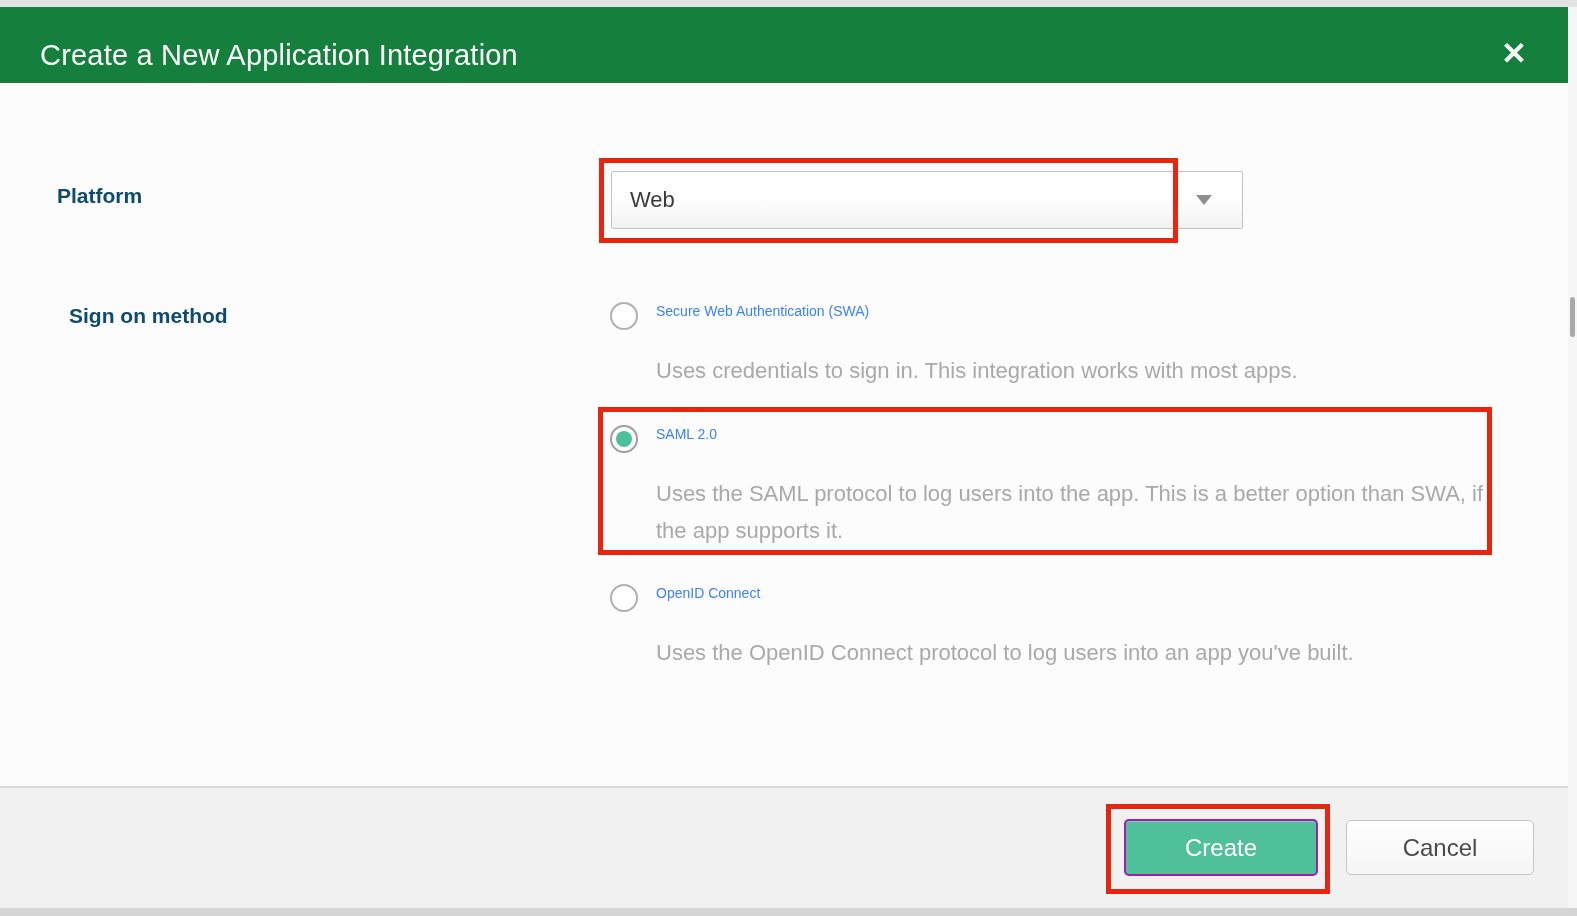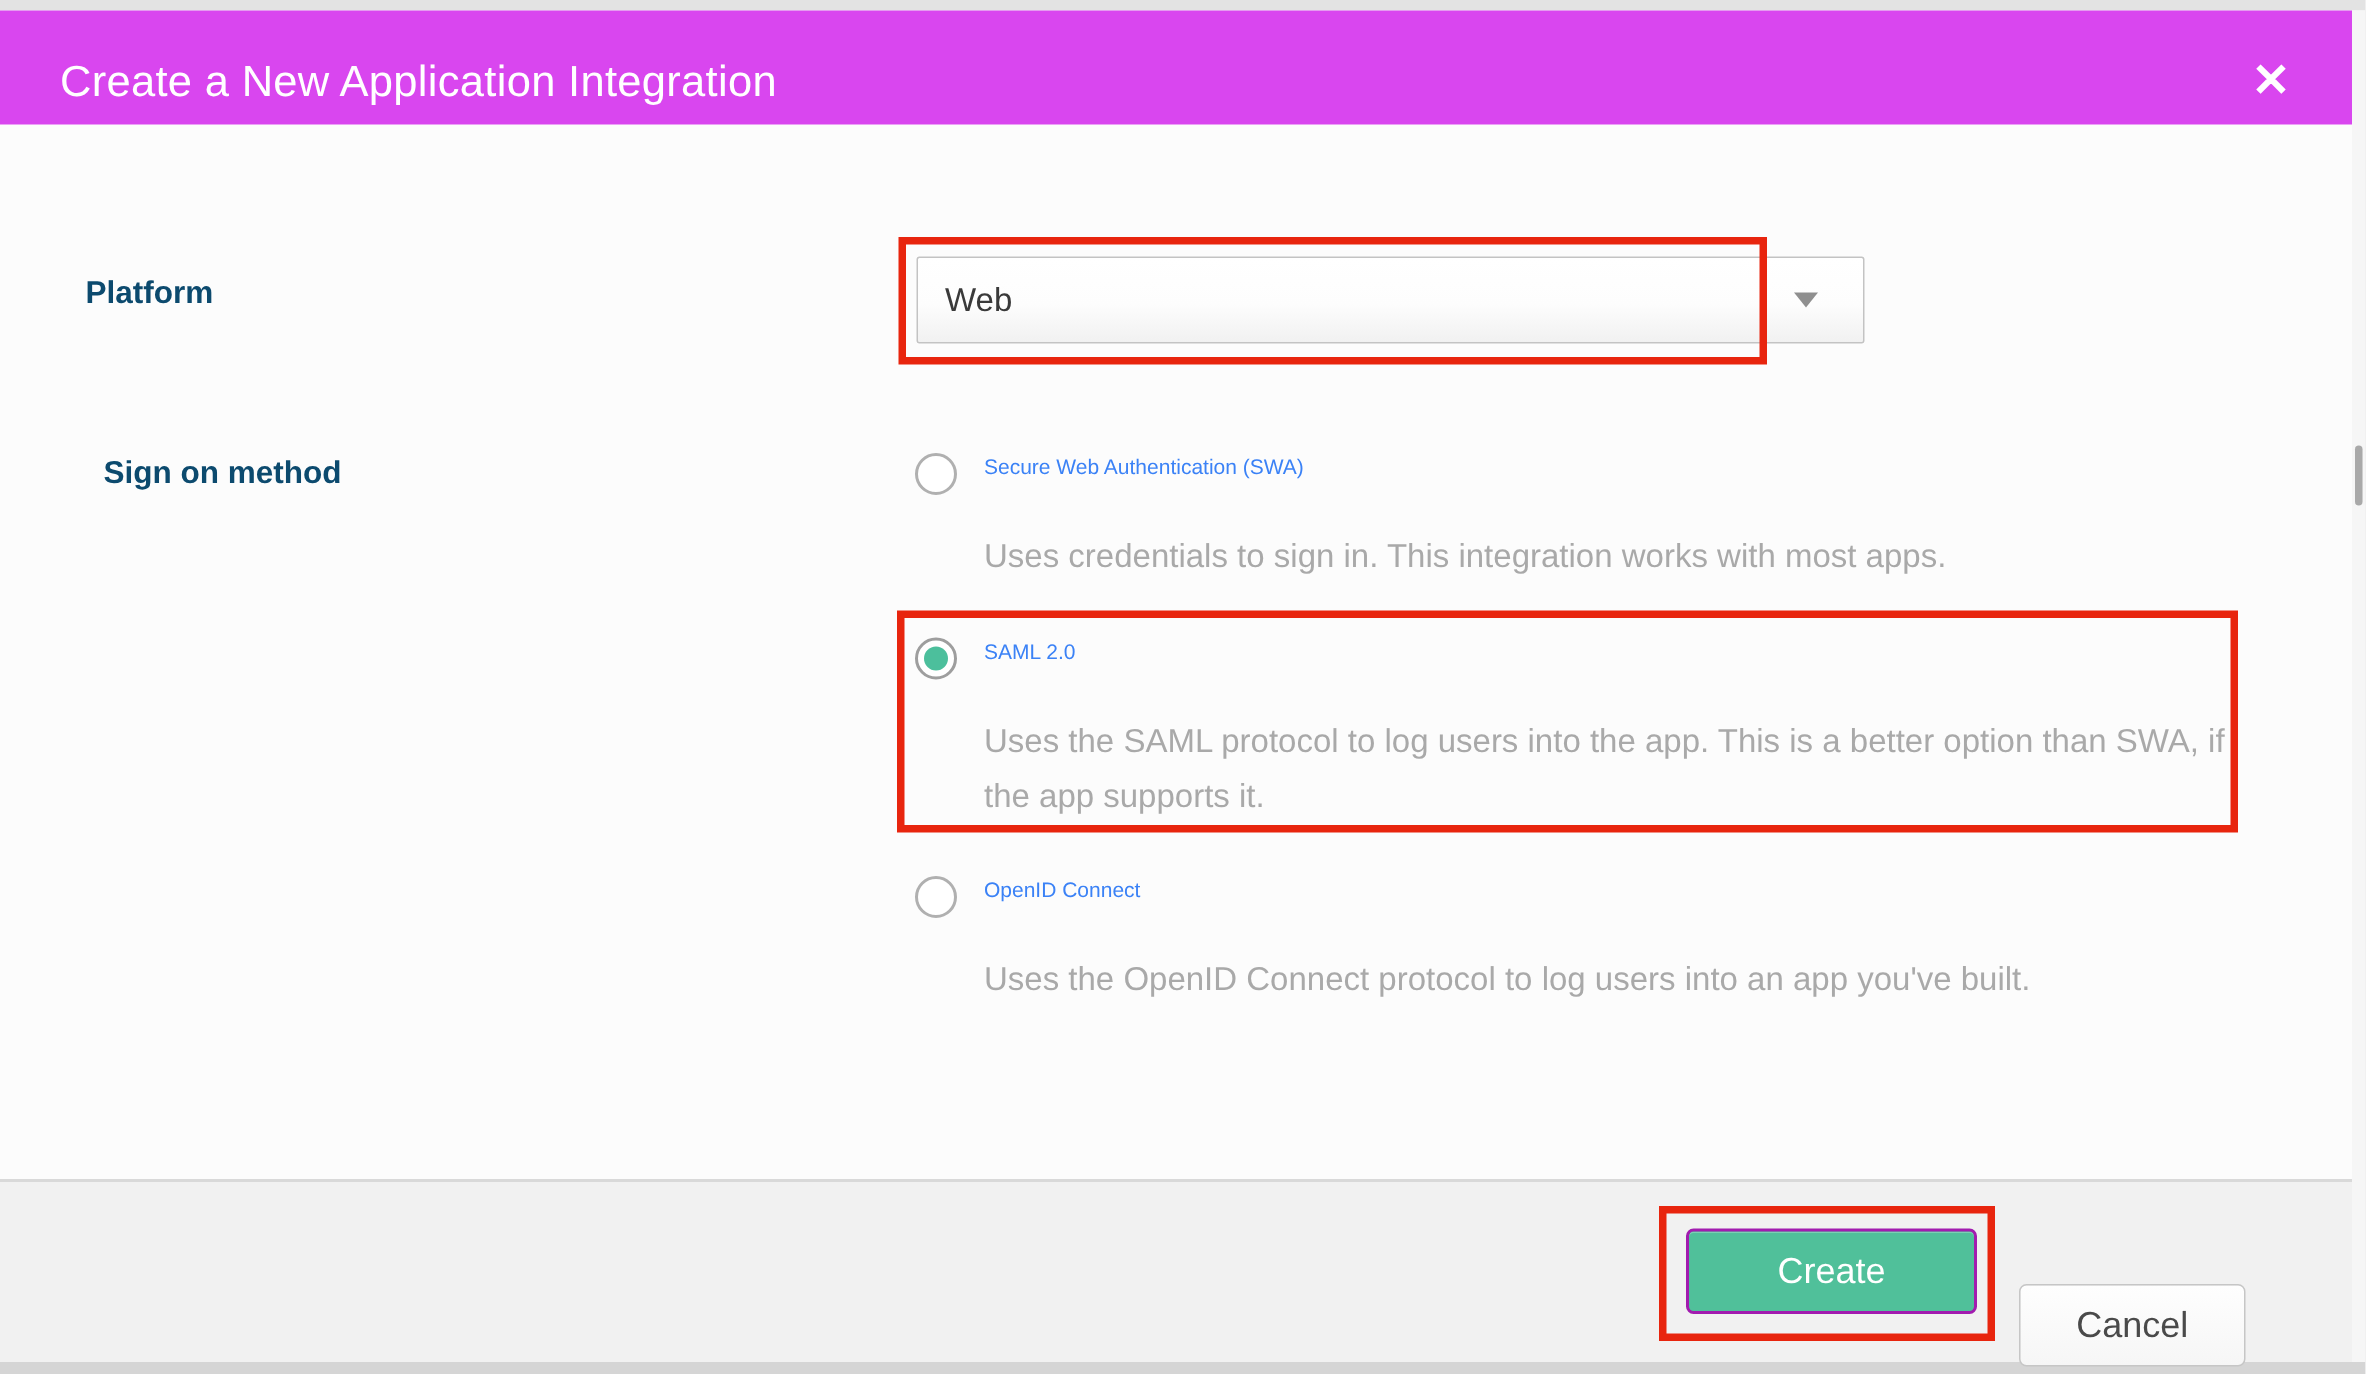--- a/index.html
+++ b/index.html
@@ -16,21 +16,21 @@
 
   
   .strip-top    { position: absolute; left: 0; top: 0; width: 1577px; height: 7px; background: #e3e3e3; }
   .strip-right  { position: absolute; left: 1568px; top: 7px; width: 9px; height: 901px; background: #f6f6f6; }
   .strip-bottom { position: absolute; left: 0; top: 908px; width: 1577px; height: 8px; background: #d5d5d5; }
   .scroll-thumb { position: absolute; left: 1570px; top: 297px; width: 5px; height: 40px; background: #8f8f8f; border-radius: 3px; opacity: .75; }
 
   
   .dialog-header {
     position: absolute; left: 0; top: 7px; width: 1568px; height: 76px;
-    background: #d946ef;
+    background: #15803d;
   }
   .dialog-title {
     position: absolute; left: 40px; top: 0; height: 96px; line-height: 96px;
     color: #ffffff; font-size: 29px; font-weight: 400; letter-spacing: .2px;
   }
   .close {
     position: absolute; left: 1489px; top: 0; width: 50px; height: 96px;
     line-height: 94px; text-align: center;
     color: #ffffff; font-size: 31px; font-weight: 700; cursor: pointer;
   }
@@ -106,23 +106,23 @@
     position: absolute; top: 31px; height: 57px;
     border-radius: 5px; font-family: "Liberation Sans", sans-serif;
     font-size: 24px; cursor: pointer;
   }
   .btn-create {
     left: 1124px; width: 194px;
     background: #50c09a; border: 2px solid #a21caf; color: #ffffff;
     box-shadow: inset 0 1px 0 rgba(255,255,255,.25);
   }
   .btn-cancel {
-    left: 1346px; width: 151px; top: 32px; height: 55px;
+    left: 1346px; width: 188px; top: 32px; height: 55px;
     background: linear-gradient(180deg, #fefefe 0%, #f6f6f6 100%);
-    border: 1px solid #c6c6c6; color: #4a4a4a; margin-top: 36px;
+    border: 1px solid #c6c6c6; color: #4a4a4a;
   }
 </style>
 </head>
 <body>
 
 <div class="canvas">
 
   <div class="strip-top"></div>
   <div class="strip-right"></div>
   <div class="strip-bottom"></div>

